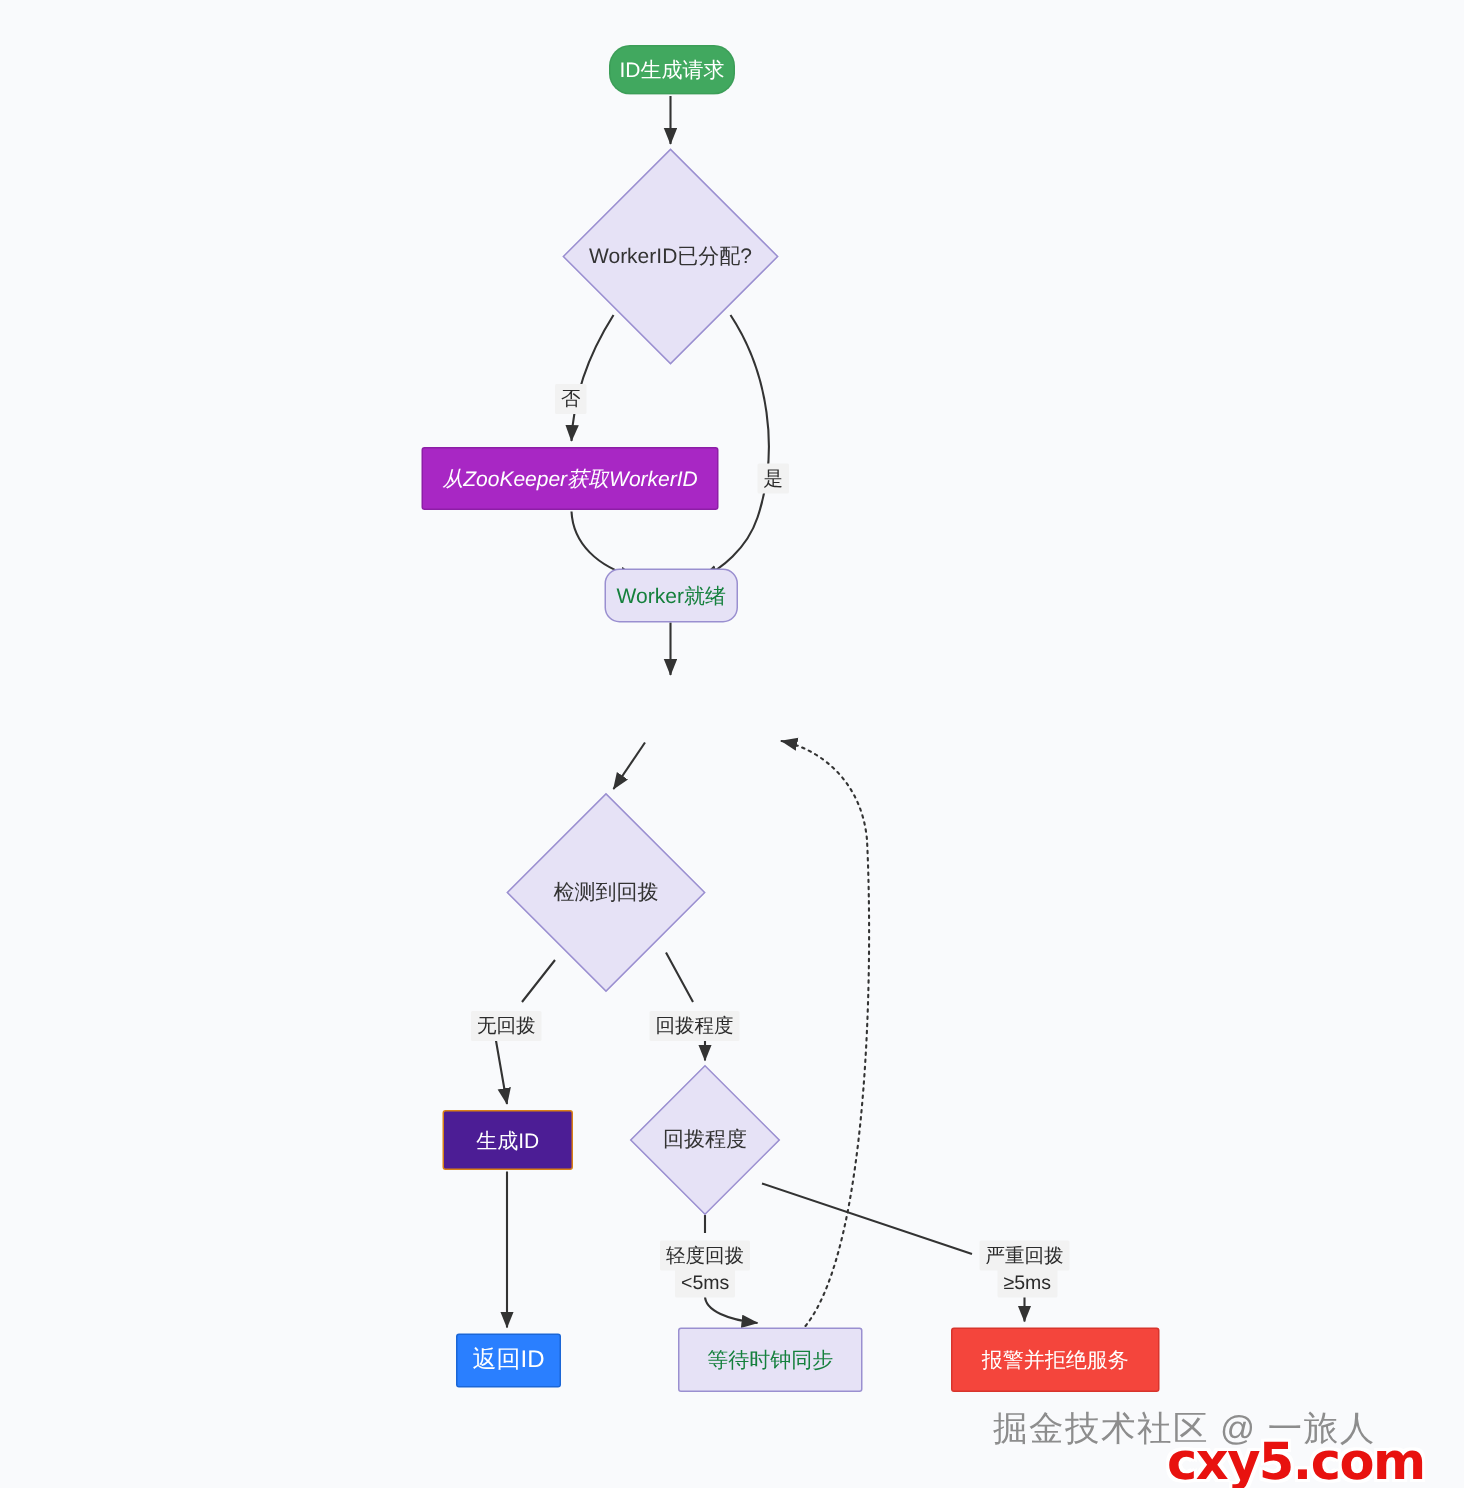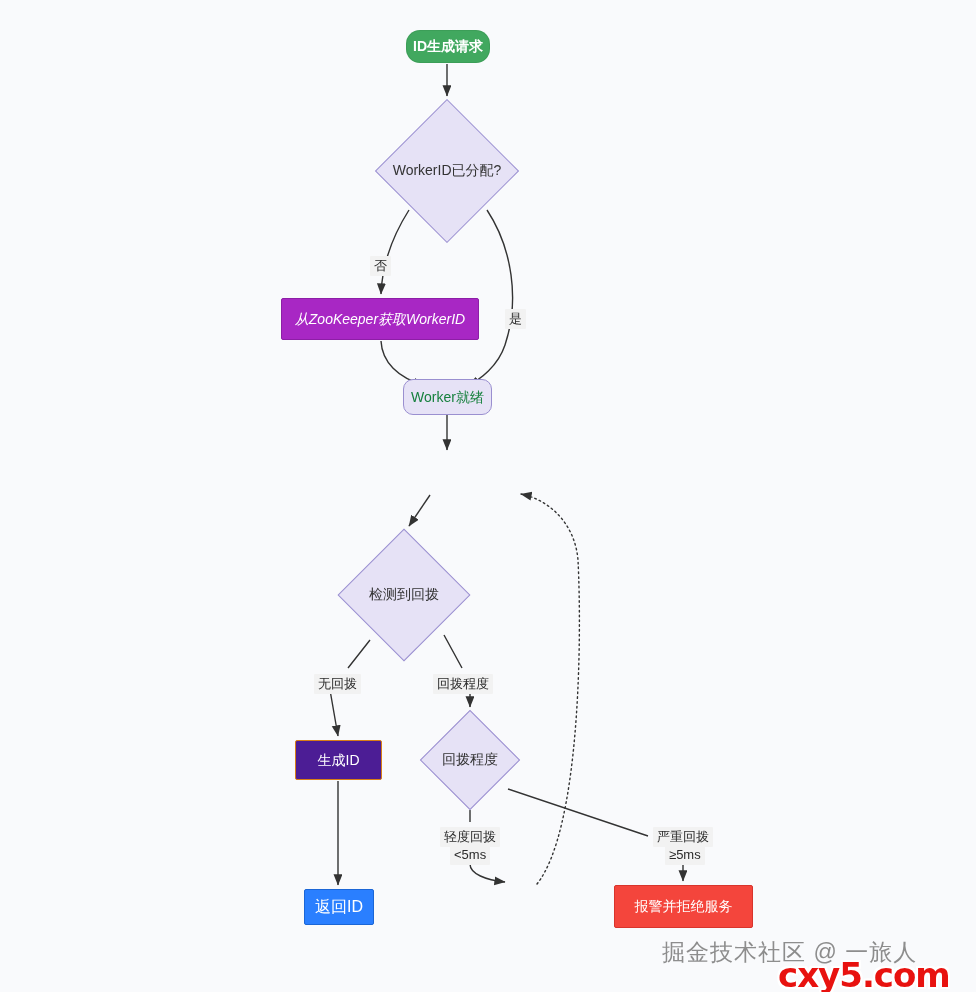--- a/index.html
+++ b/index.html
@@ -74,20 +74,21 @@
     background: #2a7fff;
     border: 1px solid #1b66d6;
     color: #ffffff;
     font-size: 16px;
   }
   .node-red {
     background: #f4453c;
     border: 1px solid #d8342c;
     color: #ffffff;
     font-size: 14px;
+    margin-left: 20px;
   }
   
   .diamond {
     position: absolute;
     display: flex;
     align-items: center;
     justify-content: center;
   }
   .diamond .shape {
     position: absolute;
@@ -173,21 +174,21 @@
       <path d="M470,810 L470,822 M470,864 C470,874 486,880 505,882"></path>
 
       <path d="M508,789 L648,836 M683,864 L683,881"></path>
     </g>
 
     <g fill="none" stroke="#333333" stroke-width="1.4" stroke-dasharray="1.6,3.2" stroke-linecap="round" marker-end="url(#arrow)">
       <path d="M537,884 C580,830 582,640 578,560 C575,524 550,500 521,494"></path>
     </g>
   </svg>
 
-  <div class="node stadium node-start" style="left:406px; top:30px; width:84px; height:33px;font-weight:bold;">
+  <div class="node stadium node-start" style="left:406px; top:30px; width:84px; height:33px;">
     <span>ID生成请求</span>
   </div>
 
   <div class="diamond" style="left:376px; top:100px; width:142px; height:142px;">
     <span class="shape" style="width:100px; height:100px;"></span>
     <span class="dlabel">WorkerID已分配?</span>
   </div>
 
   <div class="node rect node-purple" style="left:281px; top:298px; width:198px; height:42px;font-style:italic;">
     <span>从ZooKeeper获取WorkerID</span>
@@ -209,20 +210,23 @@
 
   <div class="diamond" style="left:421px; top:711px; width:98px; height:98px;">
     <span class="shape" style="width:69px; height:69px;"></span>
     <span class="dlabel">回拨程度</span>
   </div>
 
   <div class="node rect node-blue" style="left:304px; top:889px; width:70px; height:36px;">
     <span>返回ID</span>
   </div>
 
+  <div class="node rect node-lav" style="left:452px; top:885px; width:123px; height:43px;">
+    <span>等待时钟同步</span>
+  </div>
 
   <div class="node rect node-red" style="left:614px; top:885px; width:139px; height:43px;">
     <span>报警并拒绝服务</span>
   </div>
 
   <div class="edge-label" style="left:370px; top:256px;">否</div>
 
   <div class="edge-label" style="left:505px; top:309px;">是</div>
 
   <div class="edge-label" style="left:314px; top:674px;">无回拨</div>

